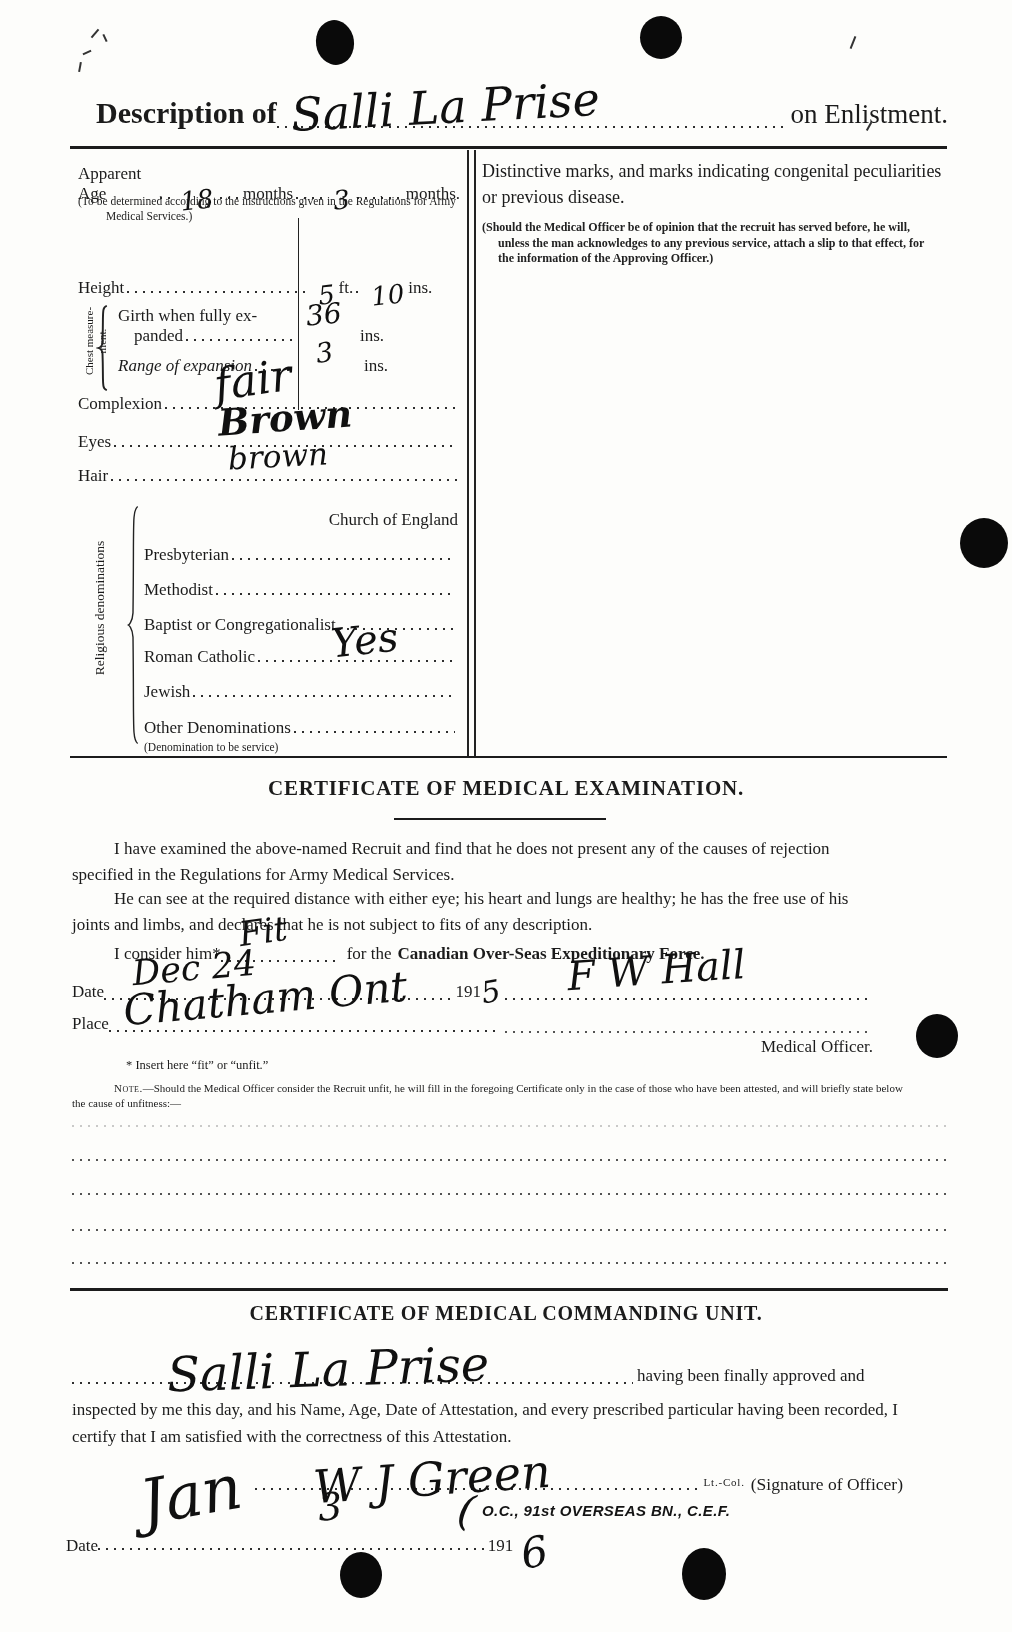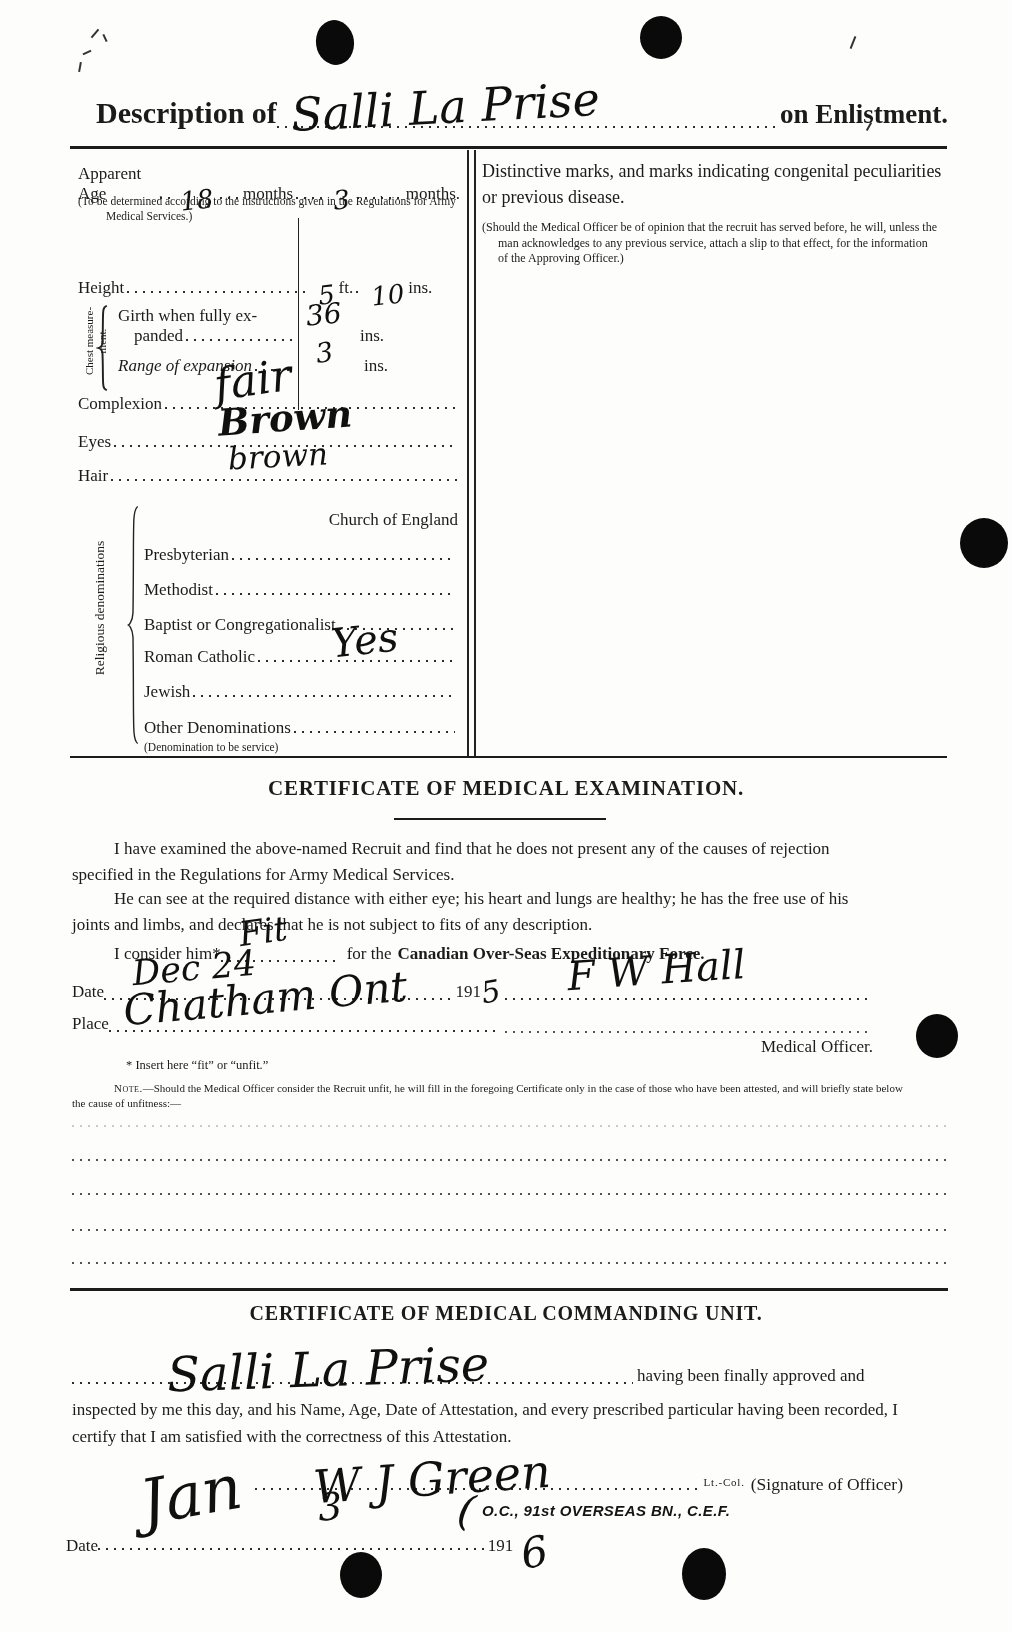--- a/index.html
+++ b/index.html
@@ -29,21 +29,21 @@
   .hand.inline{margin:0 4px -6px;transform:rotate(-6deg) translateY(2px);font-size:26px;}
   .slot{position:relative;}
   .slot>.leader-abs{
     position:absolute;left:0;right:4px;bottom:2px;height:3px;
     background-image:repeating-linear-gradient(90deg,#2e2e2e 0 2.2px,transparent 2.2px 8px);
     background-repeat:repeat-x;background-position:0 100%;background-size:8px 2.2px;
   }
   .lbl{line-height:1.15;}
   .small-note{font-size:11.5px;line-height:1.3;color:#222;}
   .hang{padding-left:28px;text-indent:-28px;}
-  .hang16{padding-left:16px;text-indent:-16px;}
+  .hang16{padding-left:16px;text-indent:-16px;font-weight:bold;}
   .vrot{display:flex;align-items:center;justify-content:center;text-align:center;transform:rotate(-90deg);line-height:1.15;}
   .sec-title{position:absolute;left:0;right:0;text-align:center;font-weight:bold;letter-spacing:.8px;}
   .dot-artifact{position:absolute;background:#0a0a0a;border-radius:50%;}
   .scratch{position:absolute;background:#333;}
   .brace svg{display:block;}
   .stamp{font-family:"Liberation Sans",sans-serif;font-weight:bold;font-style:italic;letter-spacing:.4px;}
 </style>
 </head>
 <body>
 
@@ -61,21 +61,21 @@
   <div class="scratch" style="left:79px;top:62px;width:2px;height:10px;transform:rotate(10deg);"></div>
   <div class="scratch" style="left:852px;top:36px;width:2px;height:13px;transform:rotate(22deg);"></div>
   <div class="scratch" style="left:868px;top:122px;width:2px;height:9px;transform:rotate(30deg);"></div>
 
   <div class="abs row" style="left:96px;top:78px;width:852px;">
     <span class="lbl" style="font-size:30px;font-weight:bold;">Description of</span>
     <span class="slot" style="flex:1;height:52px;">
       <span class="leader-abs"></span>
       <span class="hand" style="position:absolute;left:14px;bottom:4px;font-size:46px;transform:rotate(-3deg);">Salli La Prise</span>
     </span>
-    <span class="lbl" style="font-size:27px;font-weight:bold;">on Enlistment.</span>
+    <span class="lbl" style="font-size:27px;font-weight:normal;">on Enlistment.</span>
   </div>
 
   <div class="rule" style="left:70px;top:146px;width:877px;height:3px;"></div>
   <div class="rule" style="left:70px;top:756px;width:877px;height:2px;"></div>
   <div class="rule" style="left:70px;top:1288px;width:878px;height:3px;"></div>
 
   <div class="abs" style="left:467px;top:150px;height:606px;width:5px;border-left:2px solid #222;border-right:2px solid #222;"></div>
 
   <div class="abs" style="left:76px;top:156px;width:386px;height:602px;font-size:17px;">
 

